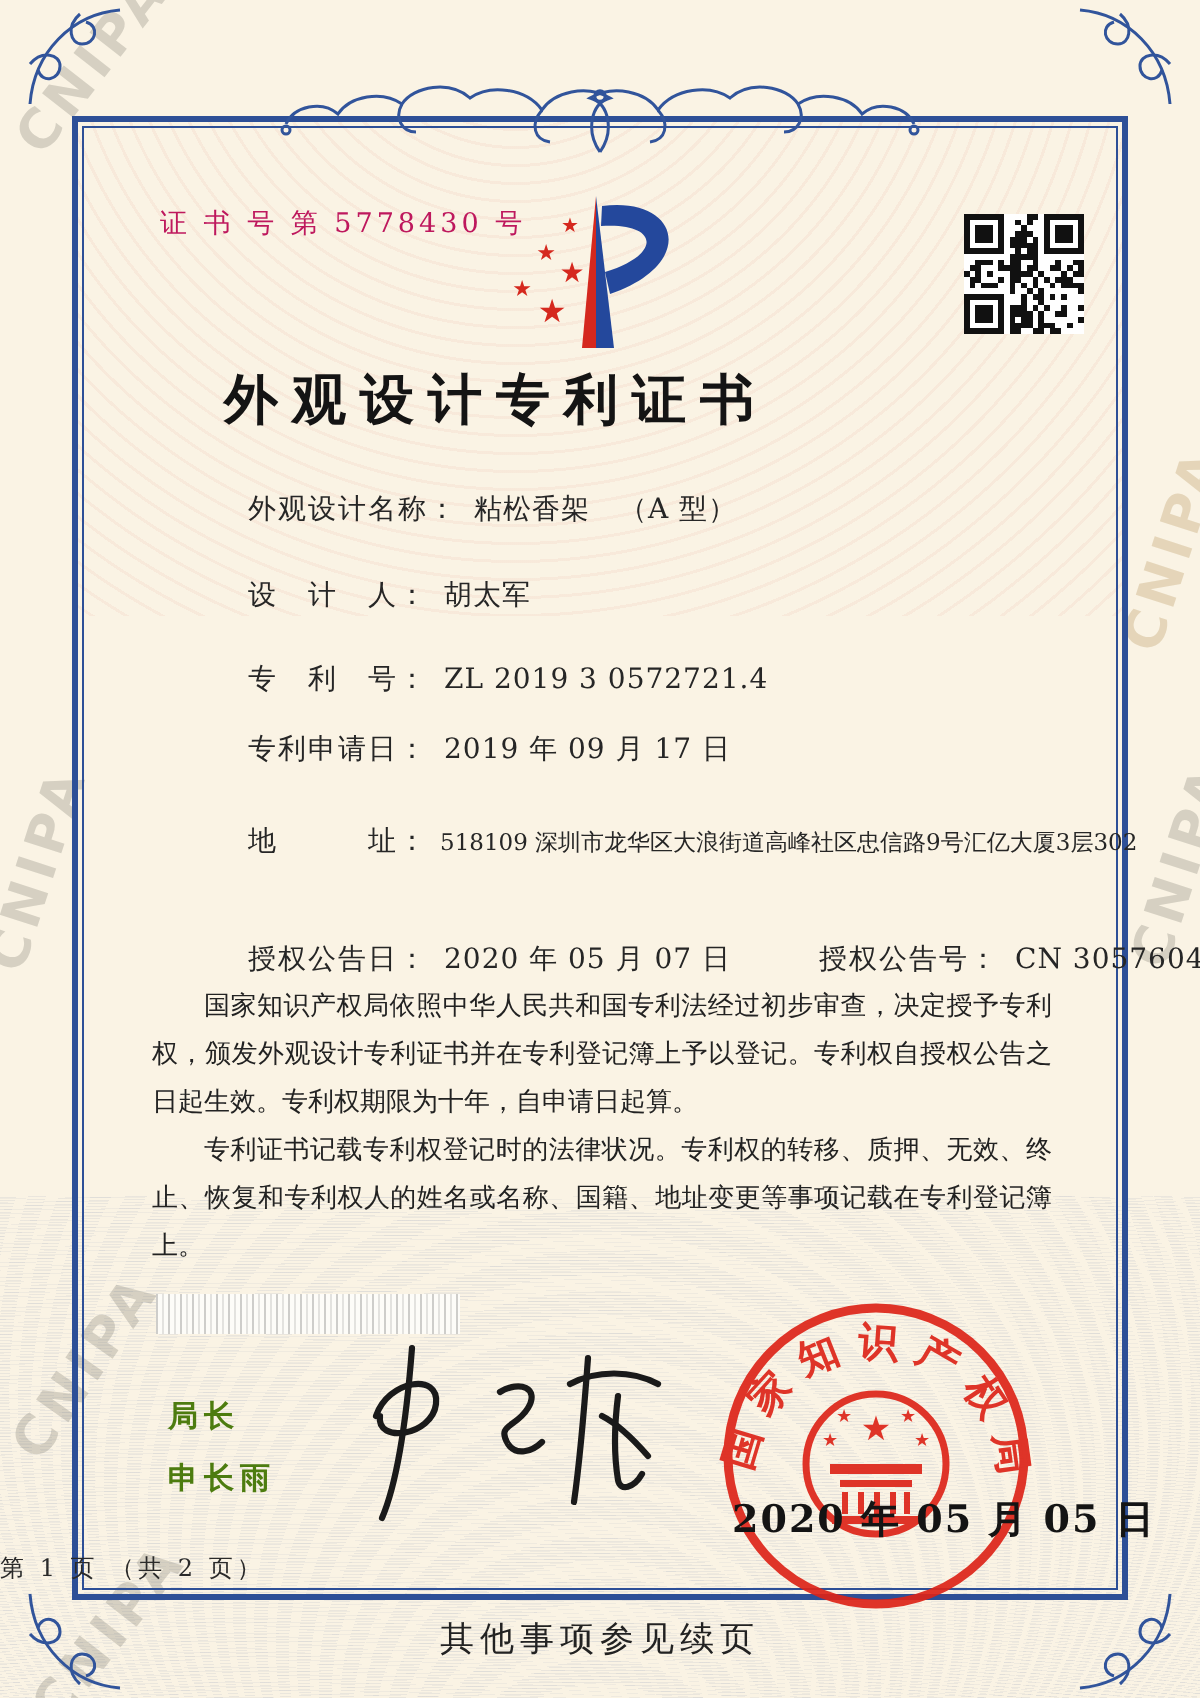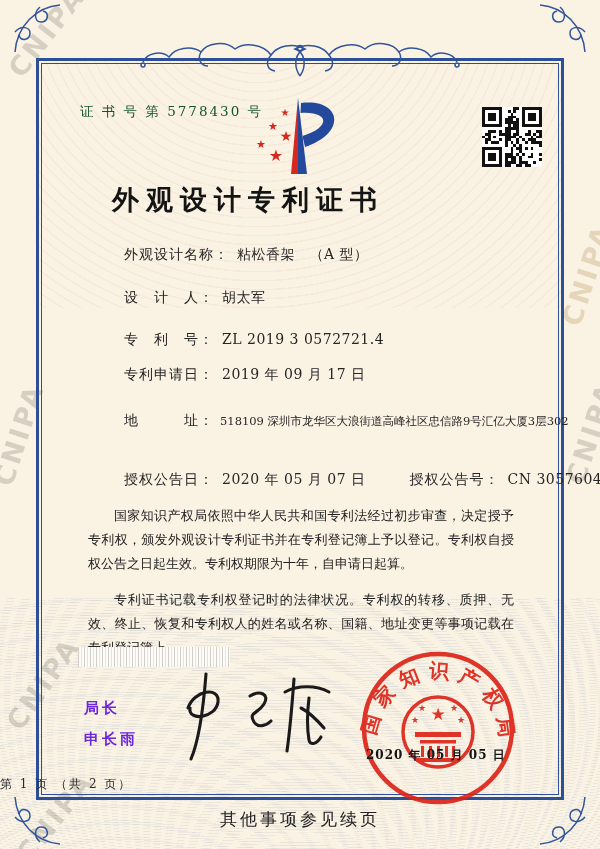--- a/index.html
+++ b/index.html
@@ -36,52 +36,52 @@
     border:3px solid #2d4f97;
   }
   .frame::before{
     content:"";position:absolute;inset:2px;border:1px solid #2d4f97;
   }
   .corner-flourish{position:absolute;z-index:4;pointer-events:none;}
   .top-ornament{position:absolute;left:50%;top:40px;transform:translateX(-50%);z-index:4;pointer-events:none;}
   
   .content{position:absolute;inset:0;z-index:5;}
   .cert-no{
-    position:absolute;left:80px;top:103px;font-size:13.5px;letter-spacing:2px;color:#14532d;
+    position:absolute;left:80px;top:103px;font-size:13.5px;letter-spacing:2px;color:#be185d;
   }
   .logo{position:absolute;left:246px;top:94px;}
   .qr{position:absolute;left:482px;top:107px;width:60px;height:60px;background:#fff;}
   .qr svg{width:60px;height:60px;display:block;shape-rendering:crispEdges;}
   .title{
     position:absolute;left:0;top:182px;width:496px;text-align:center;
     font-size:27px;font-weight:700;letter-spacing:7px;color:#141414;
   }
   .row{position:absolute;left:80px;width:448px;font-size:14px;color:#262626;letter-spacing:.5px;white-space:nowrap;}
   .row .lbl{letter-spacing:1px;margin-left:44px;}
   .row .val{margin-left:8px;}
   .row-address .val{font-size:11.5px;letter-spacing:0;margin-left:6px;}
   .pair2{margin-left:34px;}
   .paras{
     position:absolute;left:76px;top:492px;width:450px;
     font-size:13px;line-height:1.85;color:#222;text-align:justify;
   }
-  .paras p{margin:12px;text-indent:2em;}
+  .paras p{margin:0;text-indent:2em;}
   .barcode{
     position:absolute;left:78px;top:647px;width:152px;height:20px;background:#fdfcf8;
     background-image:repeating-linear-gradient(90deg, rgba(40,40,40,.22) 0 1px, transparent 1px 3px, rgba(40,40,40,.12) 3px 4px, transparent 4px 6px);
   }
   .official{
     position:absolute;left:84px;top:693px;font-size:15px;font-weight:700;
-    color:#6d28d9;letter-spacing:3px;line-height:31px;
+    color:#4d7c0f;letter-spacing:3px;line-height:31px;
     font-family:"DejaVu Sans","Liberation Sans",sans-serif;
   }
   .signature{position:absolute;left:158px;top:666px;}
   .seal{position:absolute;left:358px;top:648px;width:160px;height:160px;mix-blend-mode:multiply;}
   .seal-date{
-    position:absolute;left:366px;top:747px;width:154px;font-size:12px;font-weight:700;
+    position:absolute;left:366px;top:747px;width:154px;font-size:19px;font-weight:700;
     color:#141414;letter-spacing:1px;white-space:nowrap;z-index:6;
   }
   .page-info{
     position:absolute;left:0;top:776px;width:600px;text-align:left;
     font-size:12px;letter-spacing:2px;color:#2a2a2a;
   }
   .footer-note{
     position:absolute;left:0;top:808px;width:600px;text-align:center;z-index:5;
     font-size:17px;letter-spacing:3px;color:#222;
   }

